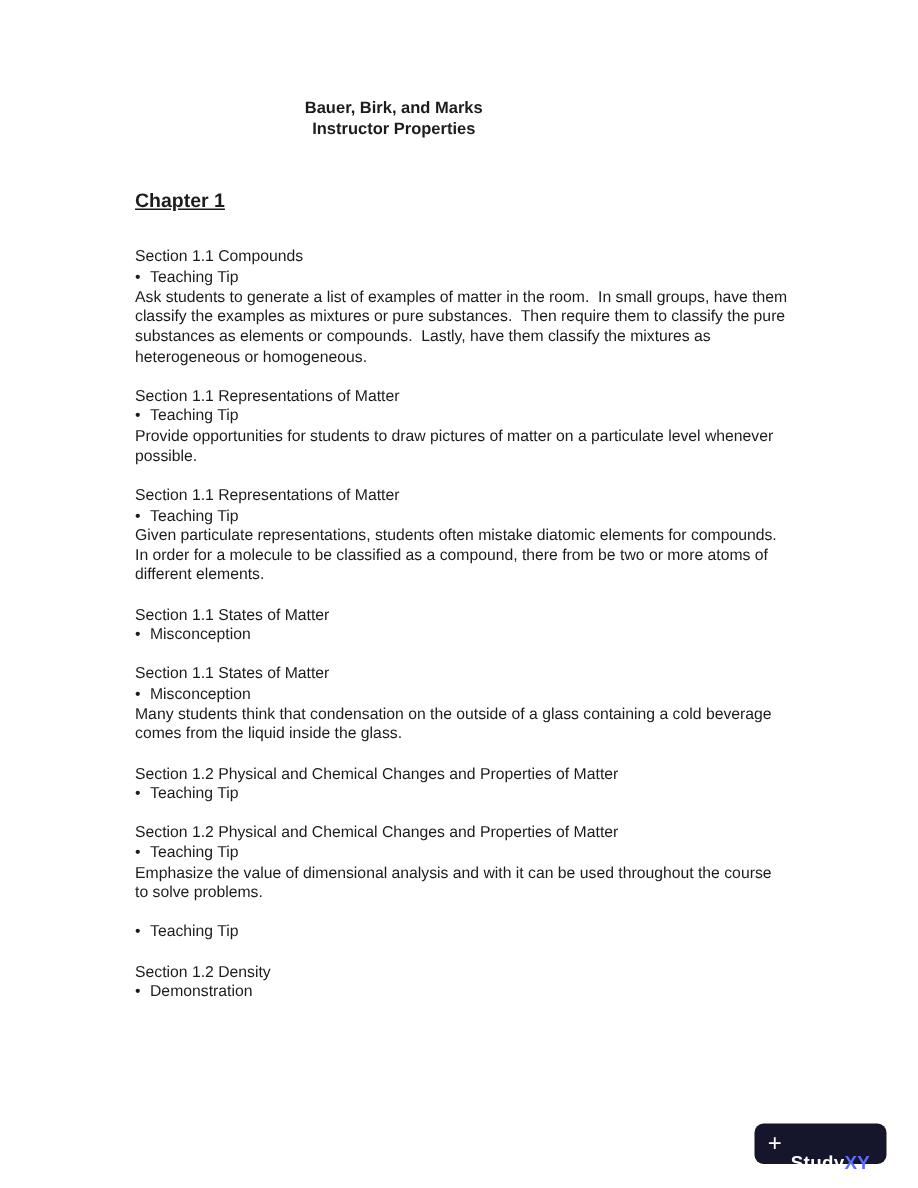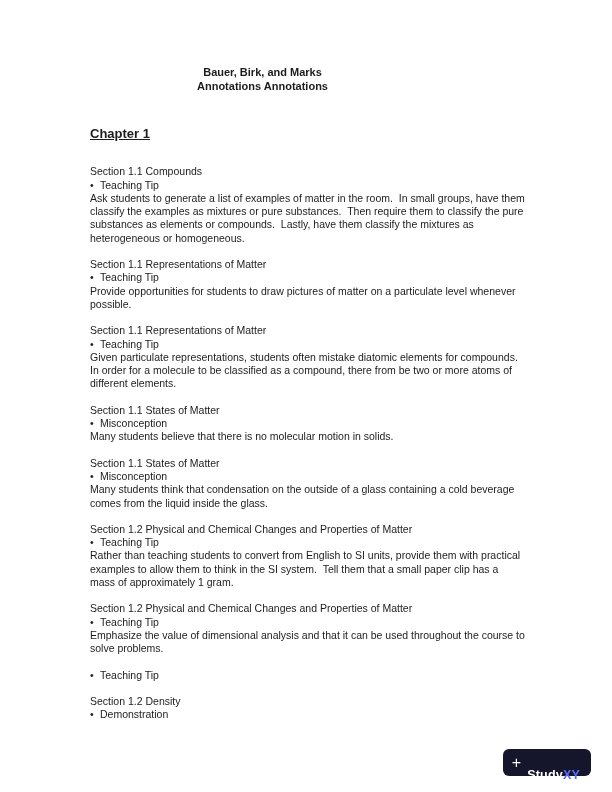--- a/index.html
+++ b/index.html
@@ -69,21 +69,21 @@
   }
   .badge .study { color: #ffffff; }
   .badge .xy { color: #5b6cff; }
 </style>
 </head>
 <body>
 
 <div class="page">
   <div class="doc-title">
     <div>Bauer, Birk, and Marks</div>
-    <div>Annotations Annotations</div>
+    <div>Instructor Properties</div>
   </div>
 
   <div class="chapter">Chapter 1</div>
 
   <div id="sections">
   <div class="section">
     <div class="sec-heading">Section 1.1 Compounds</div>
     <div class="sec-bullet"><span class="bullet-dot">•</span><span>Teaching Tip</span></div>
     <div class="sec-body">Ask students to generate a list of examples of matter in the room.  In small groups, have them classify the examples as mixtures or pure substances.  Then require them to classify the pure substances as elements or compounds.  Lastly, have them classify the mixtures as heterogeneous or homogeneous.</div>
   </div>
@@ -96,39 +96,37 @@
 
   <div class="section">
     <div class="sec-heading">Section 1.1 Representations of Matter</div>
     <div class="sec-bullet"><span class="bullet-dot">•</span><span>Teaching Tip</span></div>
     <div class="sec-body">Given particulate representations, students often mistake diatomic elements for compounds.  In order for a molecule to be classified as a compound, there from be two or more atoms of different elements.</div>
   </div>
 
   <div class="section">
     <div class="sec-heading">Section 1.1 States of Matter</div>
     <div class="sec-bullet"><span class="bullet-dot">•</span><span>Misconception</span></div>
-    <div class="sec-body">Many students believe that there is no molecular motion in solids.</div>
   </div>
 
   <div class="section">
     <div class="sec-heading">Section 1.1 States of Matter</div>
     <div class="sec-bullet"><span class="bullet-dot">•</span><span>Misconception</span></div>
     <div class="sec-body">Many students think that condensation on the outside of a glass containing a cold beverage comes from the liquid inside the glass.</div>
   </div>
 
   <div class="section">
     <div class="sec-heading">Section 1.2 Physical and Chemical Changes and Properties of Matter</div>
     <div class="sec-bullet"><span class="bullet-dot">•</span><span>Teaching Tip</span></div>
-    <div class="sec-body">Rather than teaching students to convert from English to SI units, provide them with practical examples to allow them to think in the SI system.  Tell them that a small paper clip has a mass of approximately 1 gram.</div>
   </div>
 
   <div class="section">
     <div class="sec-heading">Section 1.2 Physical and Chemical Changes and Properties of Matter</div>
     <div class="sec-bullet"><span class="bullet-dot">•</span><span>Teaching Tip</span></div>
-    <div class="sec-body">Emphasize the value of dimensional analysis and that it can be used throughout the course to solve problems.</div>
+    <div class="sec-body">Emphasize the value of dimensional analysis and with it can be used throughout the course to solve problems.</div>
   </div>
 
   <div class="section">
     <div class="sec-bullet"><span class="bullet-dot">•</span><span>Teaching Tip</span></div>
   </div>
 
   <div class="section">
     <div class="sec-heading">Section 1.2 Density</div>
     <div class="sec-bullet"><span class="bullet-dot">•</span><span>Demonstration</span></div>
     <div class="sec-body"></div>

